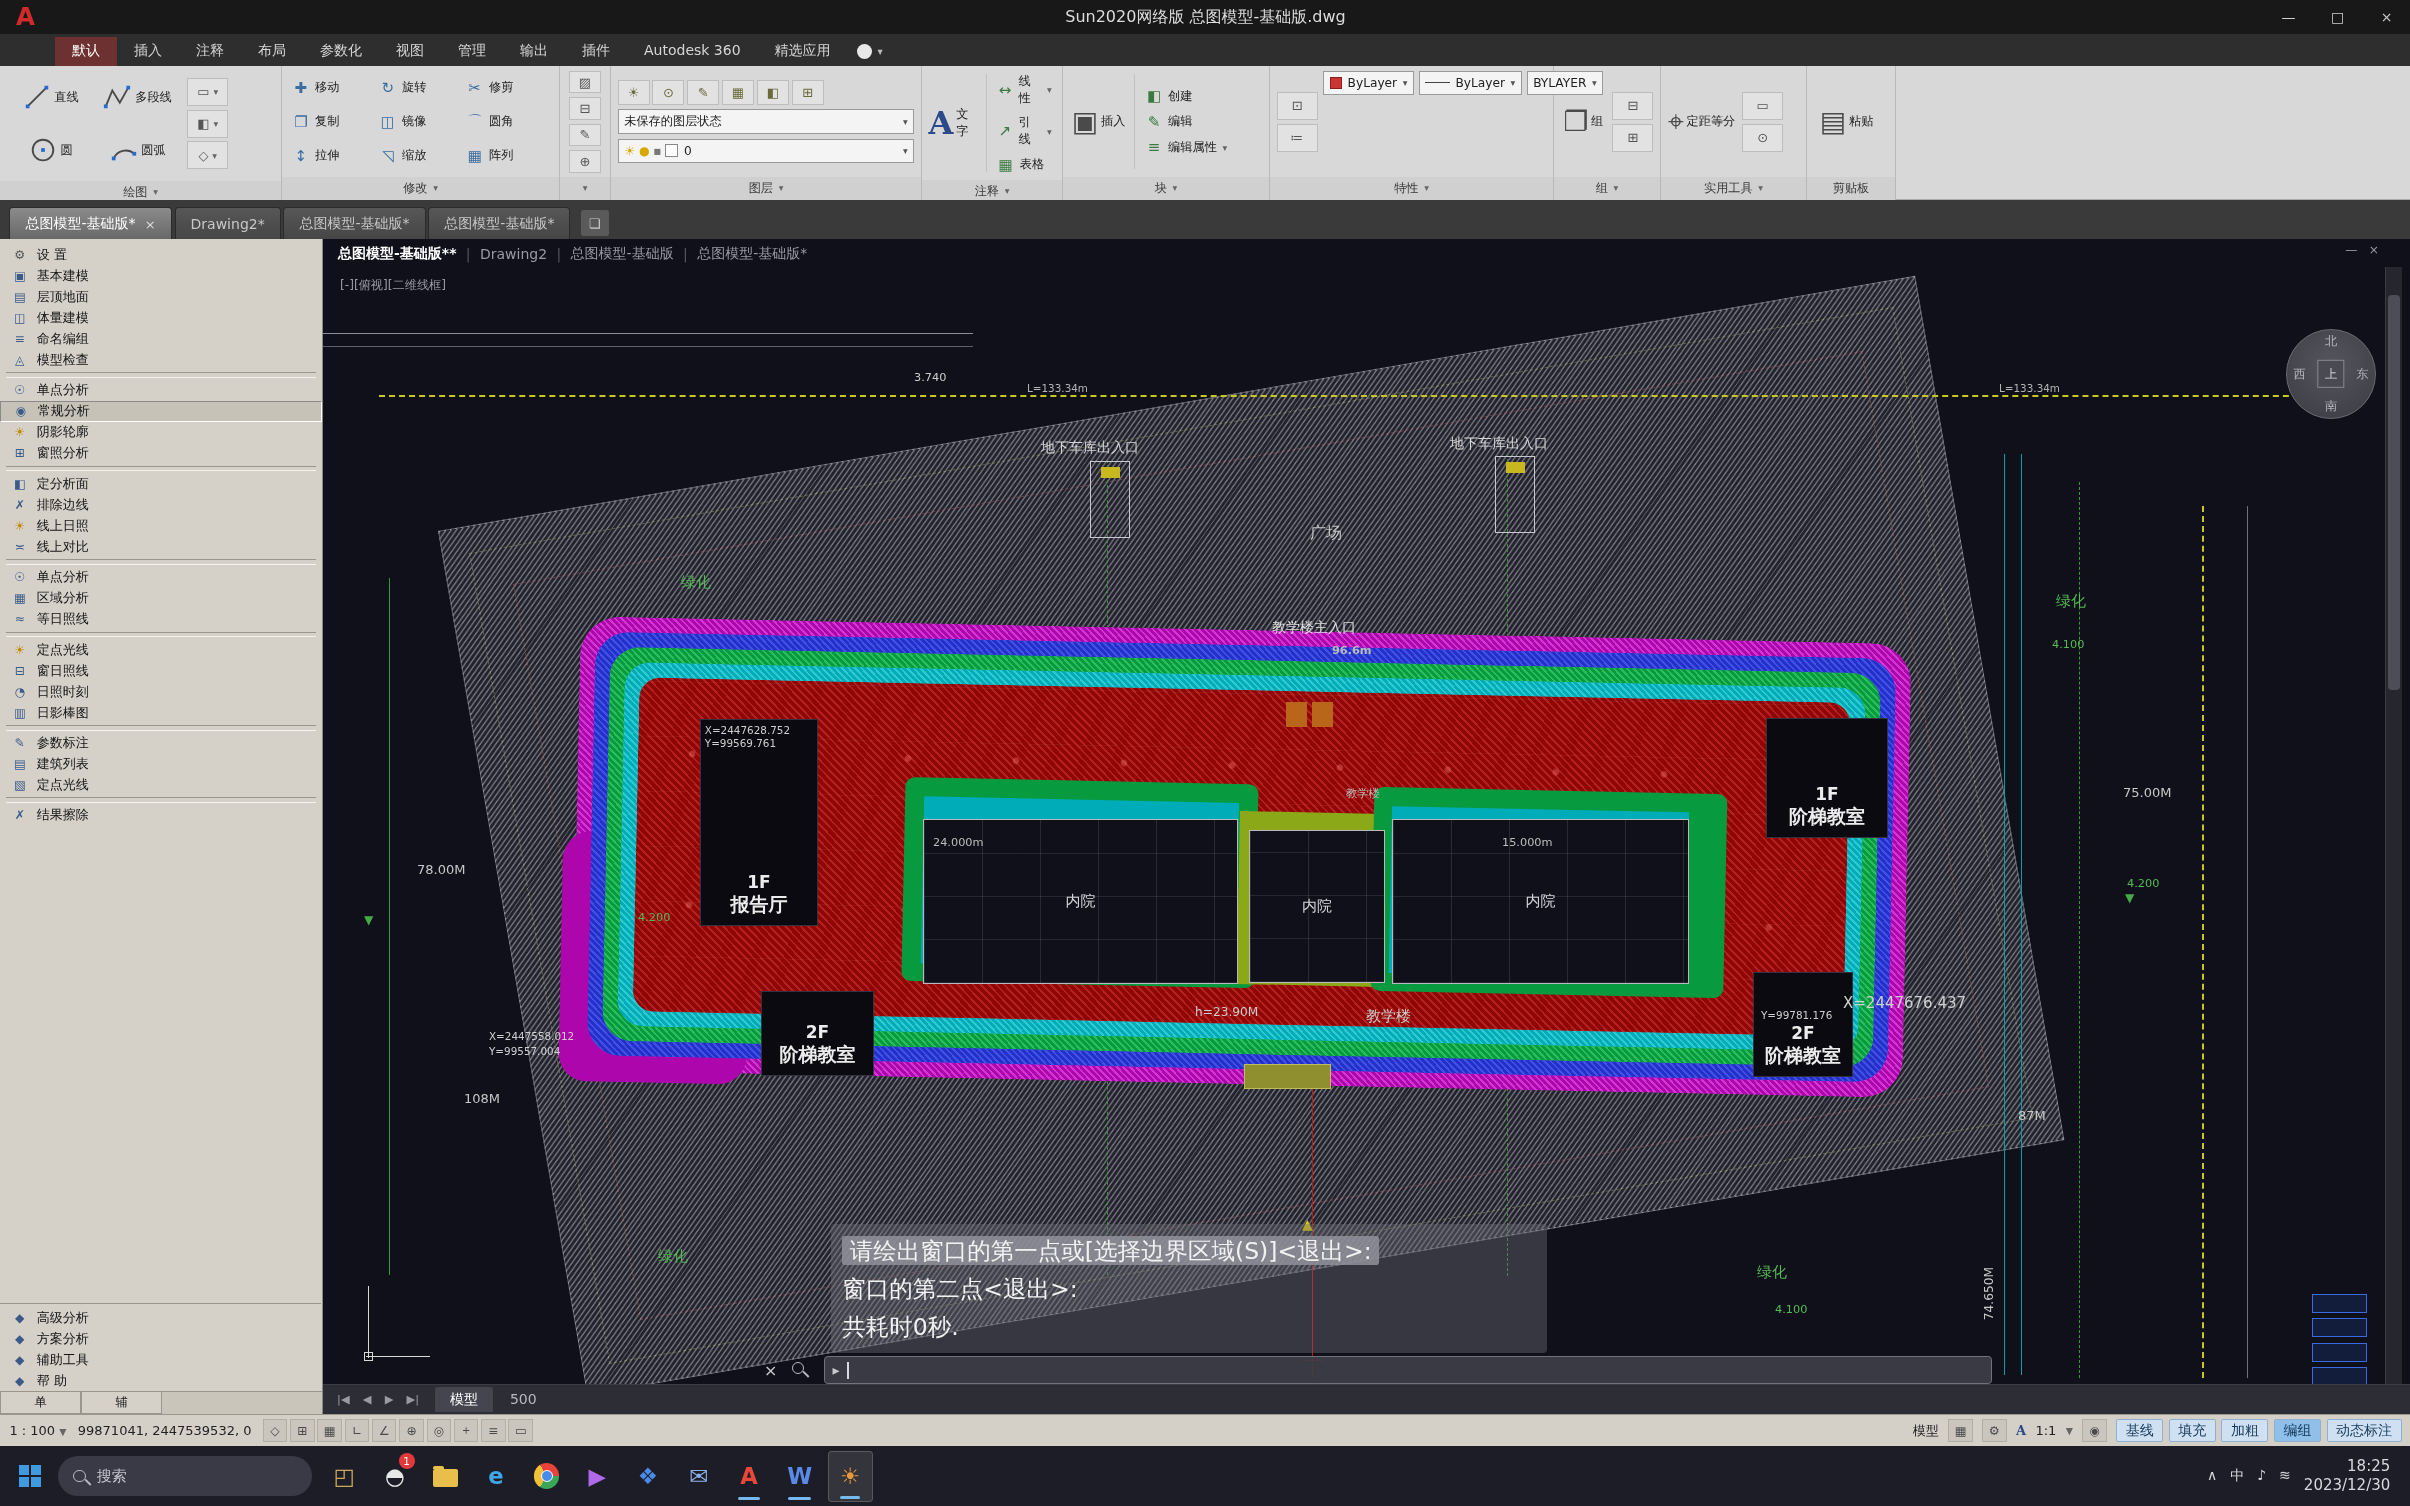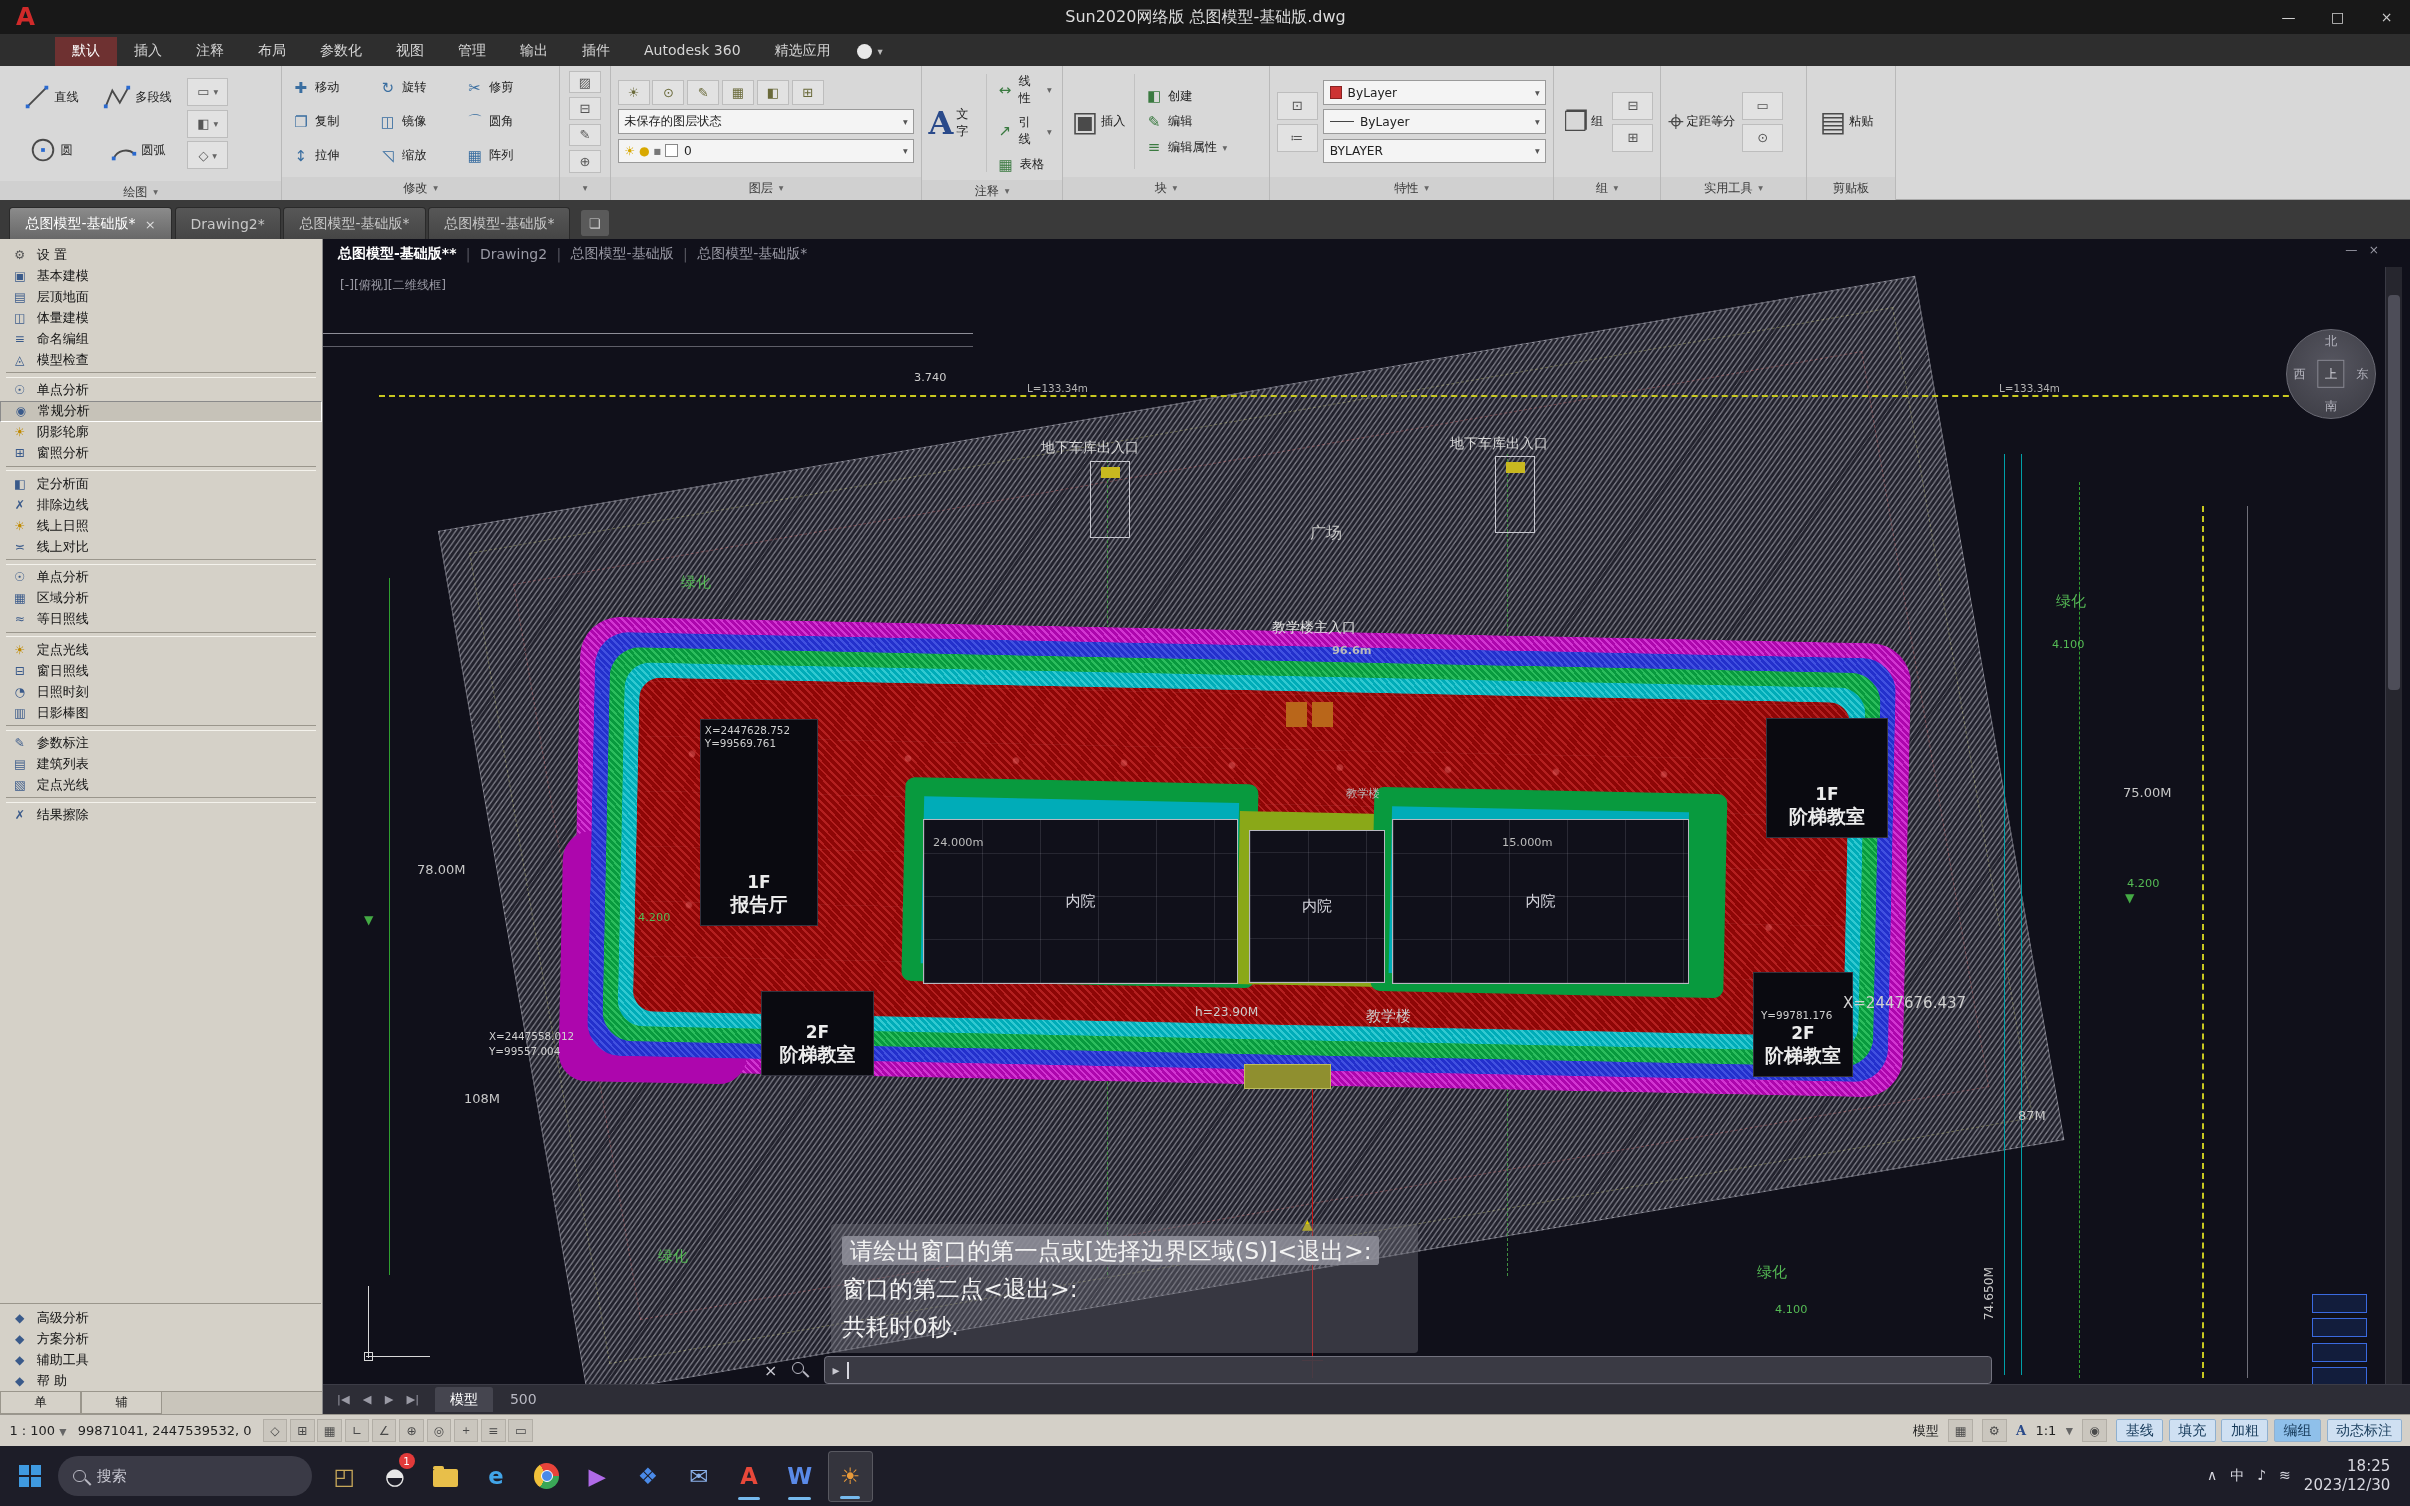--- a/index.html
+++ b/index.html
@@ -42,21 +42,21 @@
   .strip .mini-btn{width:32px;height:22.6px}
   .layer-col{display:flex;flex-direction:column;gap:4.7px;width:100%;justify-content:center}
   .layer-iconrow{display:flex;gap:2.8px}
   .li-btn{width:32px;height:24.5px;border:0.9px solid #bdbdbd;background:#e2e2e2;display:flex;align-items:center;justify-content:center;font-size:13px;color:#6a6a3a}
   .dropdown{height:24.5px;background:#f4f4f4;border:0.9px solid #9a9a9a;display:flex;align-items:center;padding:0 5.6px;font-size:12.2px;color:#222;gap:5.6px}
   .dd-car{margin-left:auto;font-size:9.4px;color:#555}
   .swatch{width:13px;height:13px;background:#fff;border:0.9px solid #888;display:inline-block}
   .lyr-ics{display:flex;gap:3.8px;align-items:center;font-size:12.2px}
   .prop-wrap{display:flex;gap:5.6px;width:100%}
   .prop-col{display:flex;flex-direction:column;gap:3.8px;justify-content:center}
-  .prop-dds{display:flex;flex-direction:column;gap:4.7px;flex:1;justify-content:center}
+  .prop-dds{display:flex;flex-direction:row;gap:4.7px;flex:1;justify-content:center}
   .red-sw{width:12.2px;height:12.2px;background:#c33;border:0.9px solid #822;display:inline-block}
   .line-sw{width:24.5px;border-top:1.9px solid #444;display:inline-block}
   .ann-rows{display:flex;flex-direction:column;gap:3.8px;justify-content:center}
   .ann-row{display:flex;align-items:center;gap:5.6px;font-size:12.2px;color:#222;border:0;padding:1.9px 3.8px}
   .ann-row .mod-ic{color:#3a7a40}
   .big-A{font-family:"DejaVu Serif","Liberation Serif",serif;font-size:32px;font-weight:bold;color:#2a4a8a;line-height:34px}
   .vdiv{width:0.9px;background:#c2c2c2;margin:3.8px 0}
 
   
   .doctabs{position:absolute;left:0;top:200px;width:2411px;height:40px;background:#3a3a3a;display:flex;align-items:flex-end;padding-left:9.4px;gap:2.8px}
@@ -121,21 +121,21 @@
   .compass span{position:absolute}
   .cp-n{top:2.8px;left:50%;transform:translateX(-50%)}
   .cp-s{bottom:2.8px;left:50%;transform:translateX(-50%)}
   .cp-w{left:6.6px;top:50%;transform:translateY(-50%)}
   .cp-e{right:6.6px;top:50%;transform:translateY(-50%)}
   .cp-c{left:50%;top:50%;transform:translate(-50%,-50%);border:0.9px solid #8a8a94;padding:4.7px 6.6px;background:#4a4a52;color:#d0d0d8}
   .vscroll{position:absolute;left:2062px;top:28px;width:17px;height:1117px;background:#26262e;border-left:0.9px solid #3a3a44;z-index:39}
   .vthumb{position:absolute;left:1.9px;right:1.9px;top:28px;height:395px;background:#4d4d58;border-radius:3.8px}
   .ucs{position:absolute;z-index:4;background:transparent}
 
-  .cmd-overlay{position:absolute;left:508px;top:985px;width:587px;padding:7.5px 11.3px;background:rgba(110,110,120,0.42);border-radius:3.8px;z-index:50;color:#f2f2f2;font-size:23.5px;line-height:38px}
+  .cmd-overlay{position:absolute;left:508px;top:985px;width:716px;padding:7.5px 11.3px;background:rgba(110,110,120,0.42);border-radius:3.8px;z-index:50;color:#f2f2f2;font-size:23.5px;line-height:38px}
   .cmd-l1chip{background:rgba(145,145,155,0.85);border-radius:2.8px;padding:0.9px 7.5px}
   .cmd-x{position:absolute;left:441px;top:1122px;color:#c8c8d0;font-size:16px;z-index:50}
   .cmd-magwrap{position:absolute;left:469px;top:1123px;z-index:50}
   .mag{width:12.2px;height:12.2px;border:1.9px solid #b8b8c2;border-radius:50%;position:relative}
   .mag::after{content:"";position:absolute;width:7.5px;height:1.9px;background:#b8b8c2;transform:rotate(45deg);right:-6.6px;bottom:-1.9px}
   .cmd-field{position:absolute;left:501px;top:1117px;width:1168px;height:28px;background:rgba(62,62,72,0.92);border:0.9px solid #72727e;border-radius:3.8px;z-index:50;display:flex;align-items:center;padding:0 7.5px;gap:7.5px;color:#c8c8d0;font-size:14px}
   .caret{width:1.9px;height:17px;background:#d8d8e0}
 
   .model-tabs{position:absolute;left:0;top:1145px;width:2088px;height:30px;background:#2d2d36;border-top:0.9px solid #3c3c46;z-index:56;display:flex;align-items:center;font-size:14px;color:#b8b8c2;padding-left:9.4px;gap:3.8px}
   .mt-arrow{padding:0 4.7px;font-size:11.3px;color:#9a9aa5}

